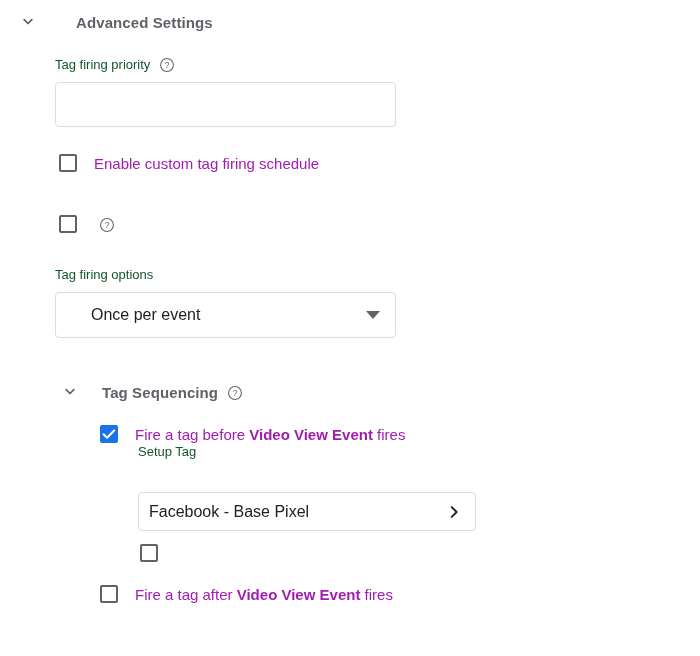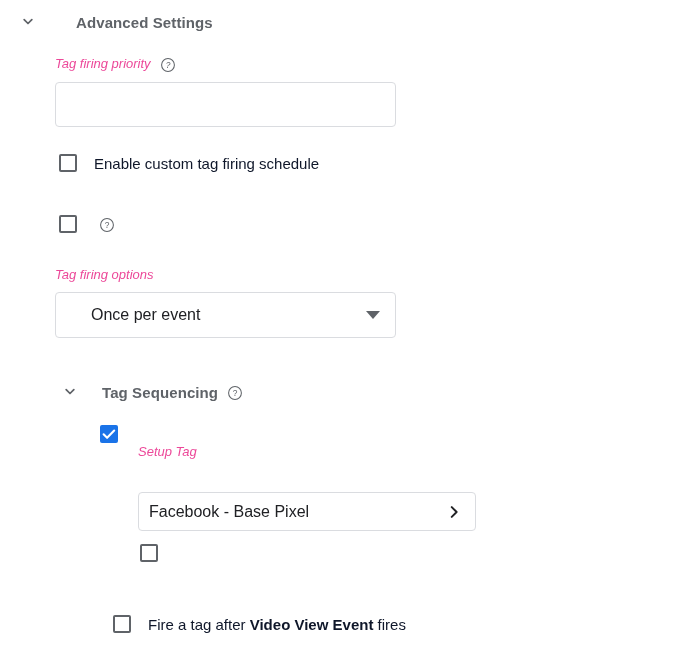--- a/index.html
+++ b/index.html
@@ -55,25 +55,24 @@
     flex: 0 0 auto;
     margin-left: 9px;
     position: relative;
     top: 1px;
   }
 
   
   .field-label {
     position: absolute;
     font-size: 13px;
-    color: #ec4899;
-    white-space: nowrap;
-    display: flex;
-    align-items: flex-start;
-    font-style: italic;
+    color: #14532d;
+    white-space: nowrap;
+    display: flex;
+    align-items: flex-end;
   }
   #tag-firing-priority-label { left: 55px; top: 56px; }
   #tag-firing-options-label  { left: 55px; top: 267px; }
   #setup-tag-label           { left: 138px; top: 444px; }
 
   
   .text-input {
     position: absolute;
     left: 55px;
     top: 82px;
@@ -160,31 +159,31 @@
     flex: 0 0 auto;
     position: relative;
   }
   .cb.checked {
     border: none;
     background: #1a73e8;
   }
   .cb.checked svg { display: block; }
   .check-label {
     font-size: 15px;
-    color: #0f172a;
+    color: #a21caf;
     margin-left: 17px;
     white-space: nowrap;
   }
   .check-label b { font-weight: bold; }
 
   #row-custom-schedule   { left: 59px;  top: 154px; }
   #row-published-only    { left: 59px;  top: 215px; }
   #row-fire-before       { left: 100px; top: 425px; }
   #row-dont-fire         { left: 140px; top: 544px; }
-  #row-fire-after        { left: 100px; top: 615px; margin-left: 13px; }
+  #row-fire-after        { left: 100px; top: 585px; }
 
   #row-published-only .help-icon { margin-left: 22px; }
   #row-dont-fire .check-label { margin-left: 16px; font-size: 15px; }
 </style>
 </head>
 <body>
 
 <div class="panel">
 
   <div class="section-header" id="advanced-settings-header">
@@ -246,20 +245,21 @@
       </svg>
     </span>
   </div>
 
   <div class="check-row" id="row-fire-before">
     <span class="cb checked">
       <svg viewBox="0 0 18 18" width="18" height="18" aria-hidden="true">
         <path d="M3.6 9.3 L7.1 12.8 L14.2 5.6" fill="none" stroke="#ffffff" stroke-width="2.1" stroke-linecap="round" stroke-linejoin="round"></path>
       </svg>
     </span>
+    <span class="check-label"><span>Fire a tag before </span><b>Video View Event</b><span> fires</span></span>
   </div>
 
   <div class="field-label" id="setup-tag-label">
     <span>Setup Tag</span>
   </div>
 
   <div class="select-box" id="setup-tag-select">
     <span class="value">Facebook - Base Pixel</span>
     <span class="chev-right">
       <svg viewBox="0 0 24 24" width="18" height="18" aria-hidden="true">

